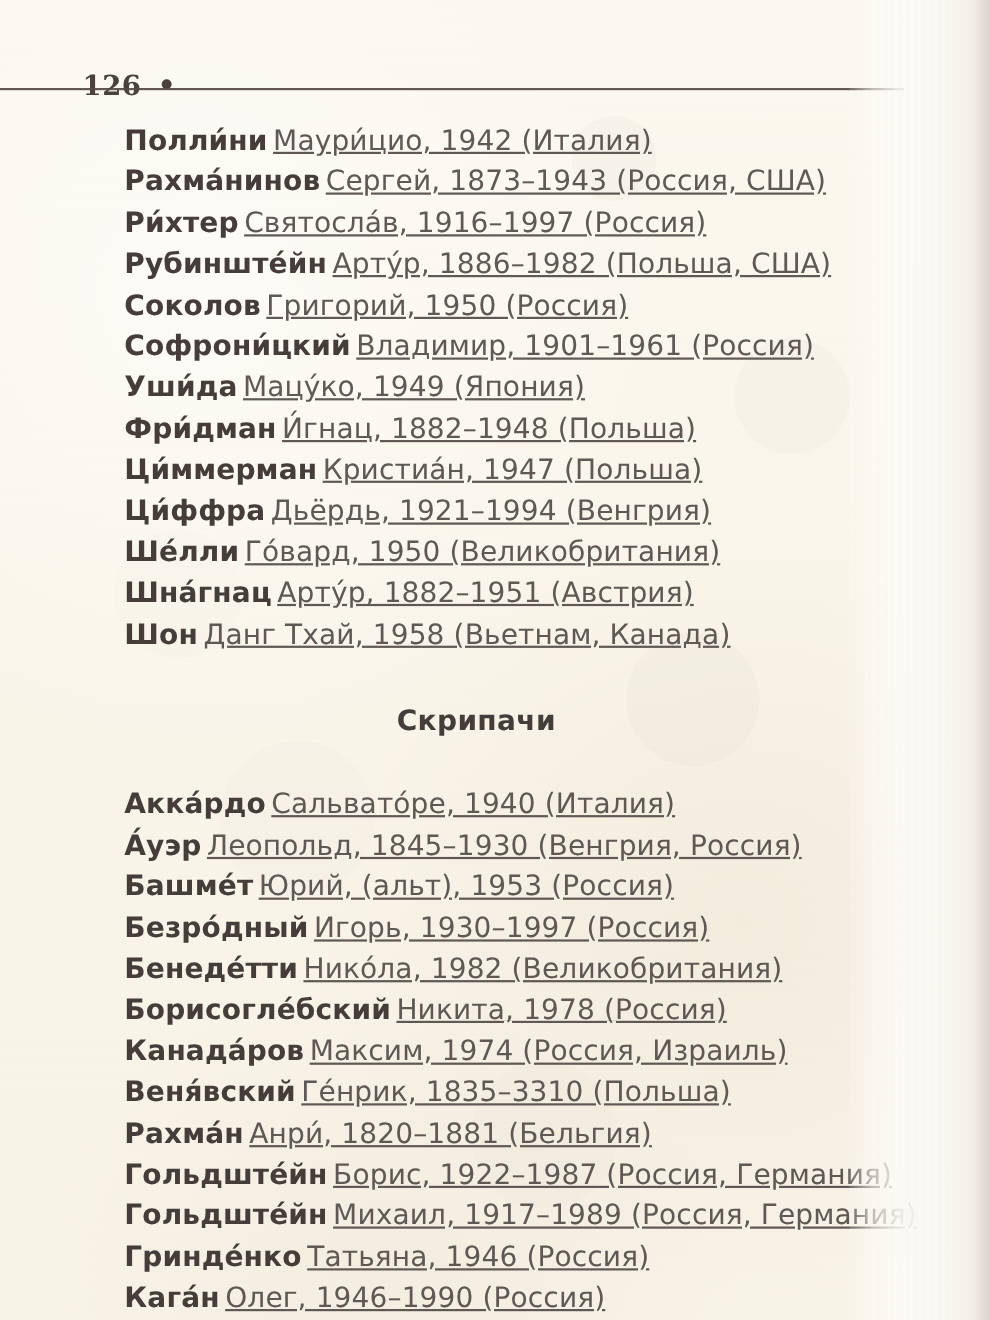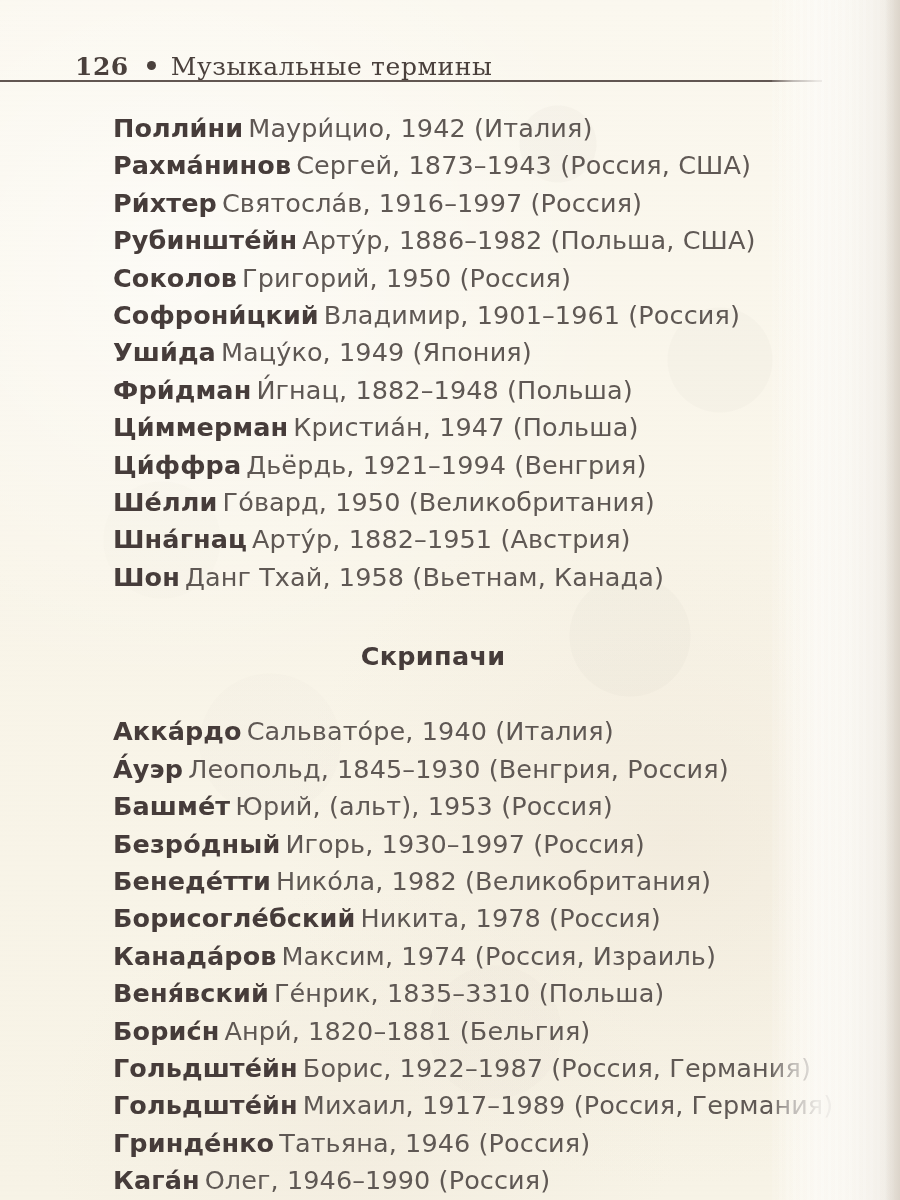--- a/index.html
+++ b/index.html
@@ -94,21 +94,21 @@
   .header {
     position: absolute;
     top: 48px;
     left: 0;
     width: 100%;
     height: 40px;
   }
   .header-inner {
     position: absolute;
     left: 75px;
-    top: 4px;
+    top: 15px;
     display: flex;
     align-items: baseline;
     white-space: nowrap;
   }
   .page-number {
     font-family: "DejaVu Serif", serif;
     font-weight: bold;
     font-size: 25px;
     color: #4a403c;
     letter-spacing: 0.5px;
@@ -154,20 +154,21 @@
     white-space: nowrap;
     letter-spacing: 0.1px;
   }
   .entry .surname {
     font-weight: bold;
     color: #463c3a;
     margin-right: 5px;
   }
   .entry .rest {
     color: #5f5854;
+    text-decoration: underline;
   }
 
   .section-heading {
     text-align: center;
     font-weight: bold;
     font-size: 25.5px;
     color: #463c3a;
     margin: 45px 0 42px 0;
     padding-right: 170px;
     letter-spacing: 0.3px;
@@ -183,21 +184,20 @@
 
 <div class="page">
 
   <div class="paper-noise"></div>
   <div class="scan-bands"></div>
 
   <div class="header">
     <div class="header-inner">
       <span class="page-number">126</span>
       <span class="head-bullet"></span>
-      <span class="head-title">Музыкальные термины</span>
     </div>
     <div class="head-rule"></div>
   </div>
 
   <div class="content">
 
     <div>
       <div class="entry">
         <span class="surname">Полли́ни</span><span class="rest">Маури́цио,  1942  (Италия)</span>
       </div>
@@ -260,21 +260,21 @@
       <div class="entry">
         <span class="surname">Борисогле́бский</span><span class="rest">Никита,  1978  (Россия)</span>
       </div>
       <div class="entry">
         <span class="surname">Канада́ров</span><span class="rest">Максим,  1974  (Россия,  Израиль)</span>
       </div>
       <div class="entry">
         <span class="surname">Веня́вский</span><span class="rest">Ге́нрик,  1835–3310  (Польша)</span>
       </div>
       <div class="entry">
-        <span class="surname">Борис́н</span><span class="rest">Анри́,  1820–1881  (Бельгия)</span>
+        <span class="surname">Рахма́н</span><span class="rest">Анри́,  1820–1881  (Бельгия)</span>
       </div>
       <div class="entry">
         <span class="surname">Гольдште́йн</span><span class="rest">Борис,  1922–1987  (Россия,  Германия)</span>
       </div>
       <div class="entry">
         <span class="surname">Гольдште́йн</span><span class="rest">Михаил,  1917–1989  (Россия,  Германия)</span>
       </div>
       <div class="entry">
         <span class="surname">Гринде́нко</span><span class="rest">Татьяна,  1946  (Россия)</span>
       </div>

